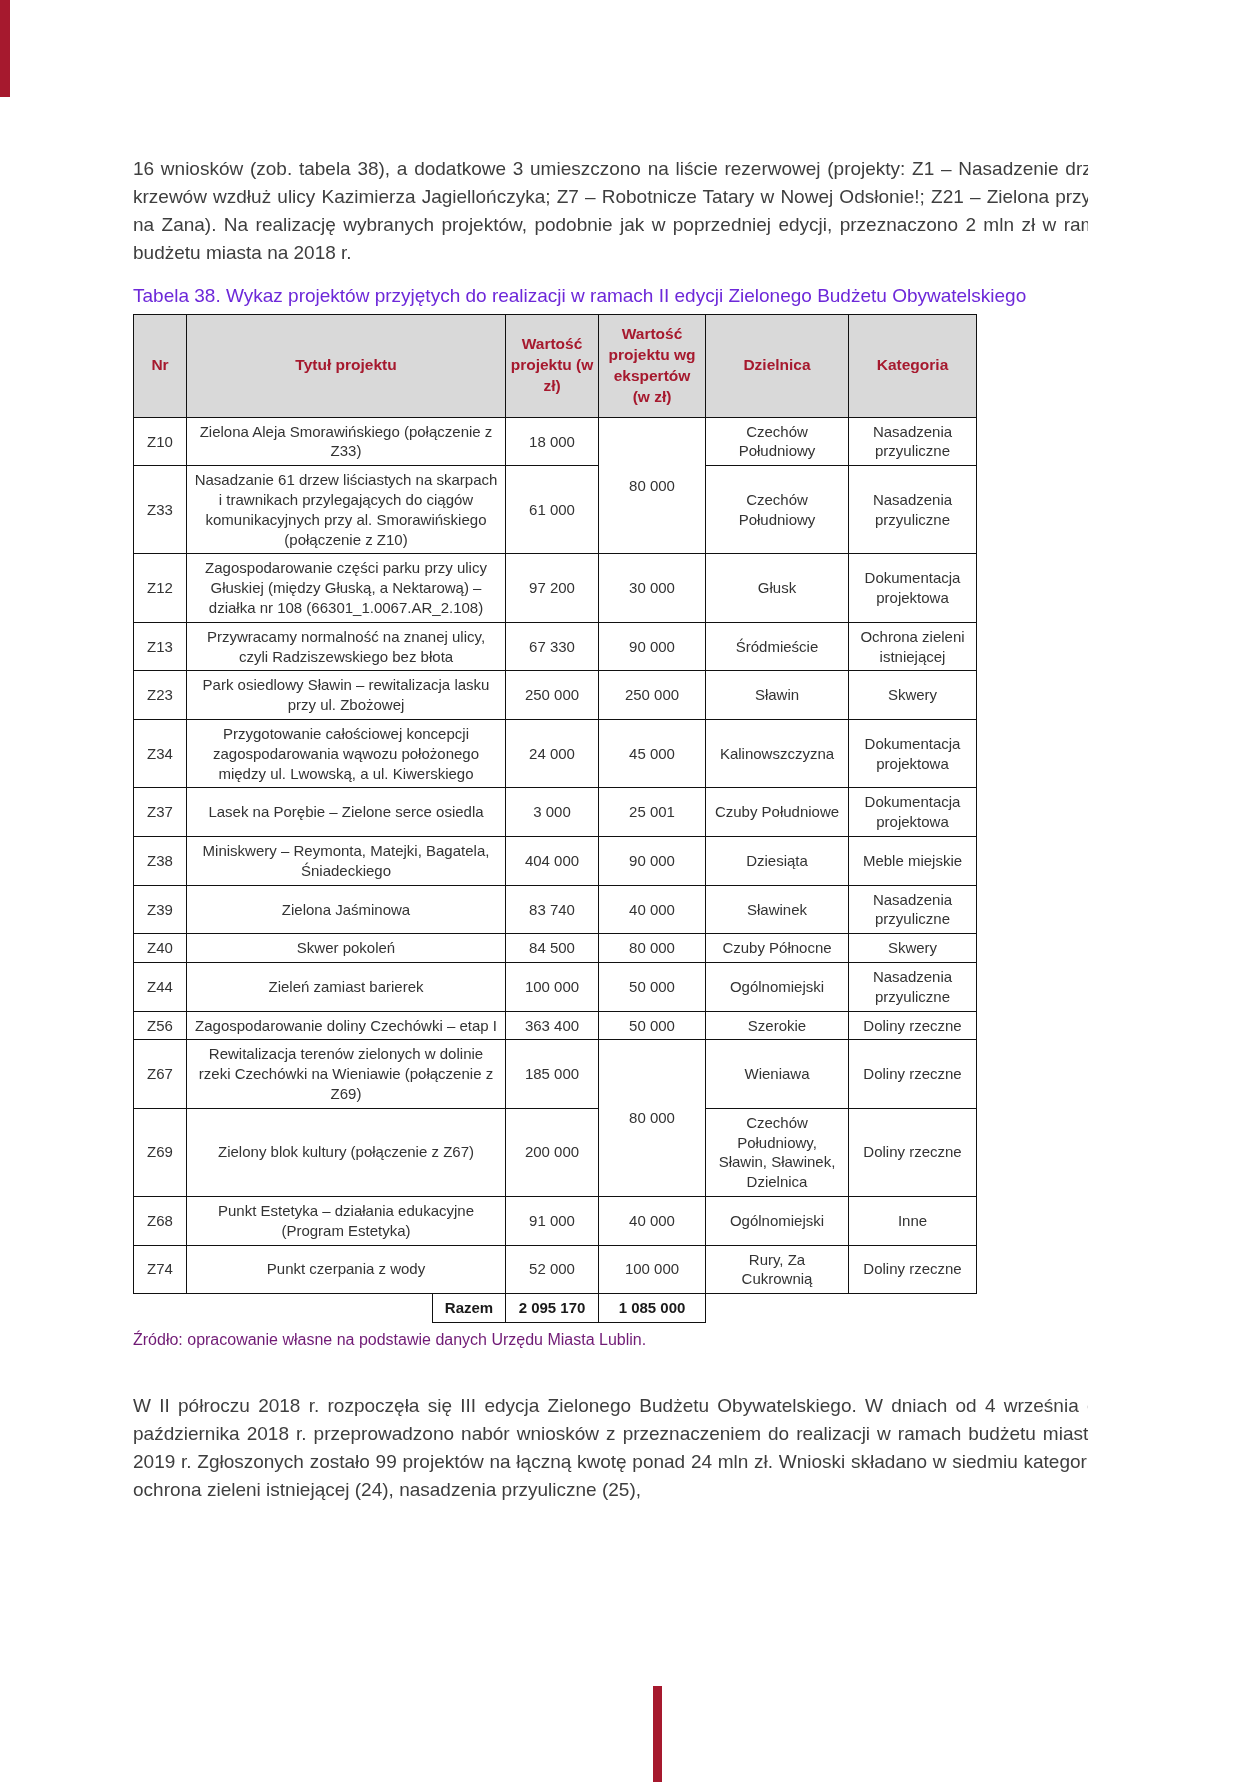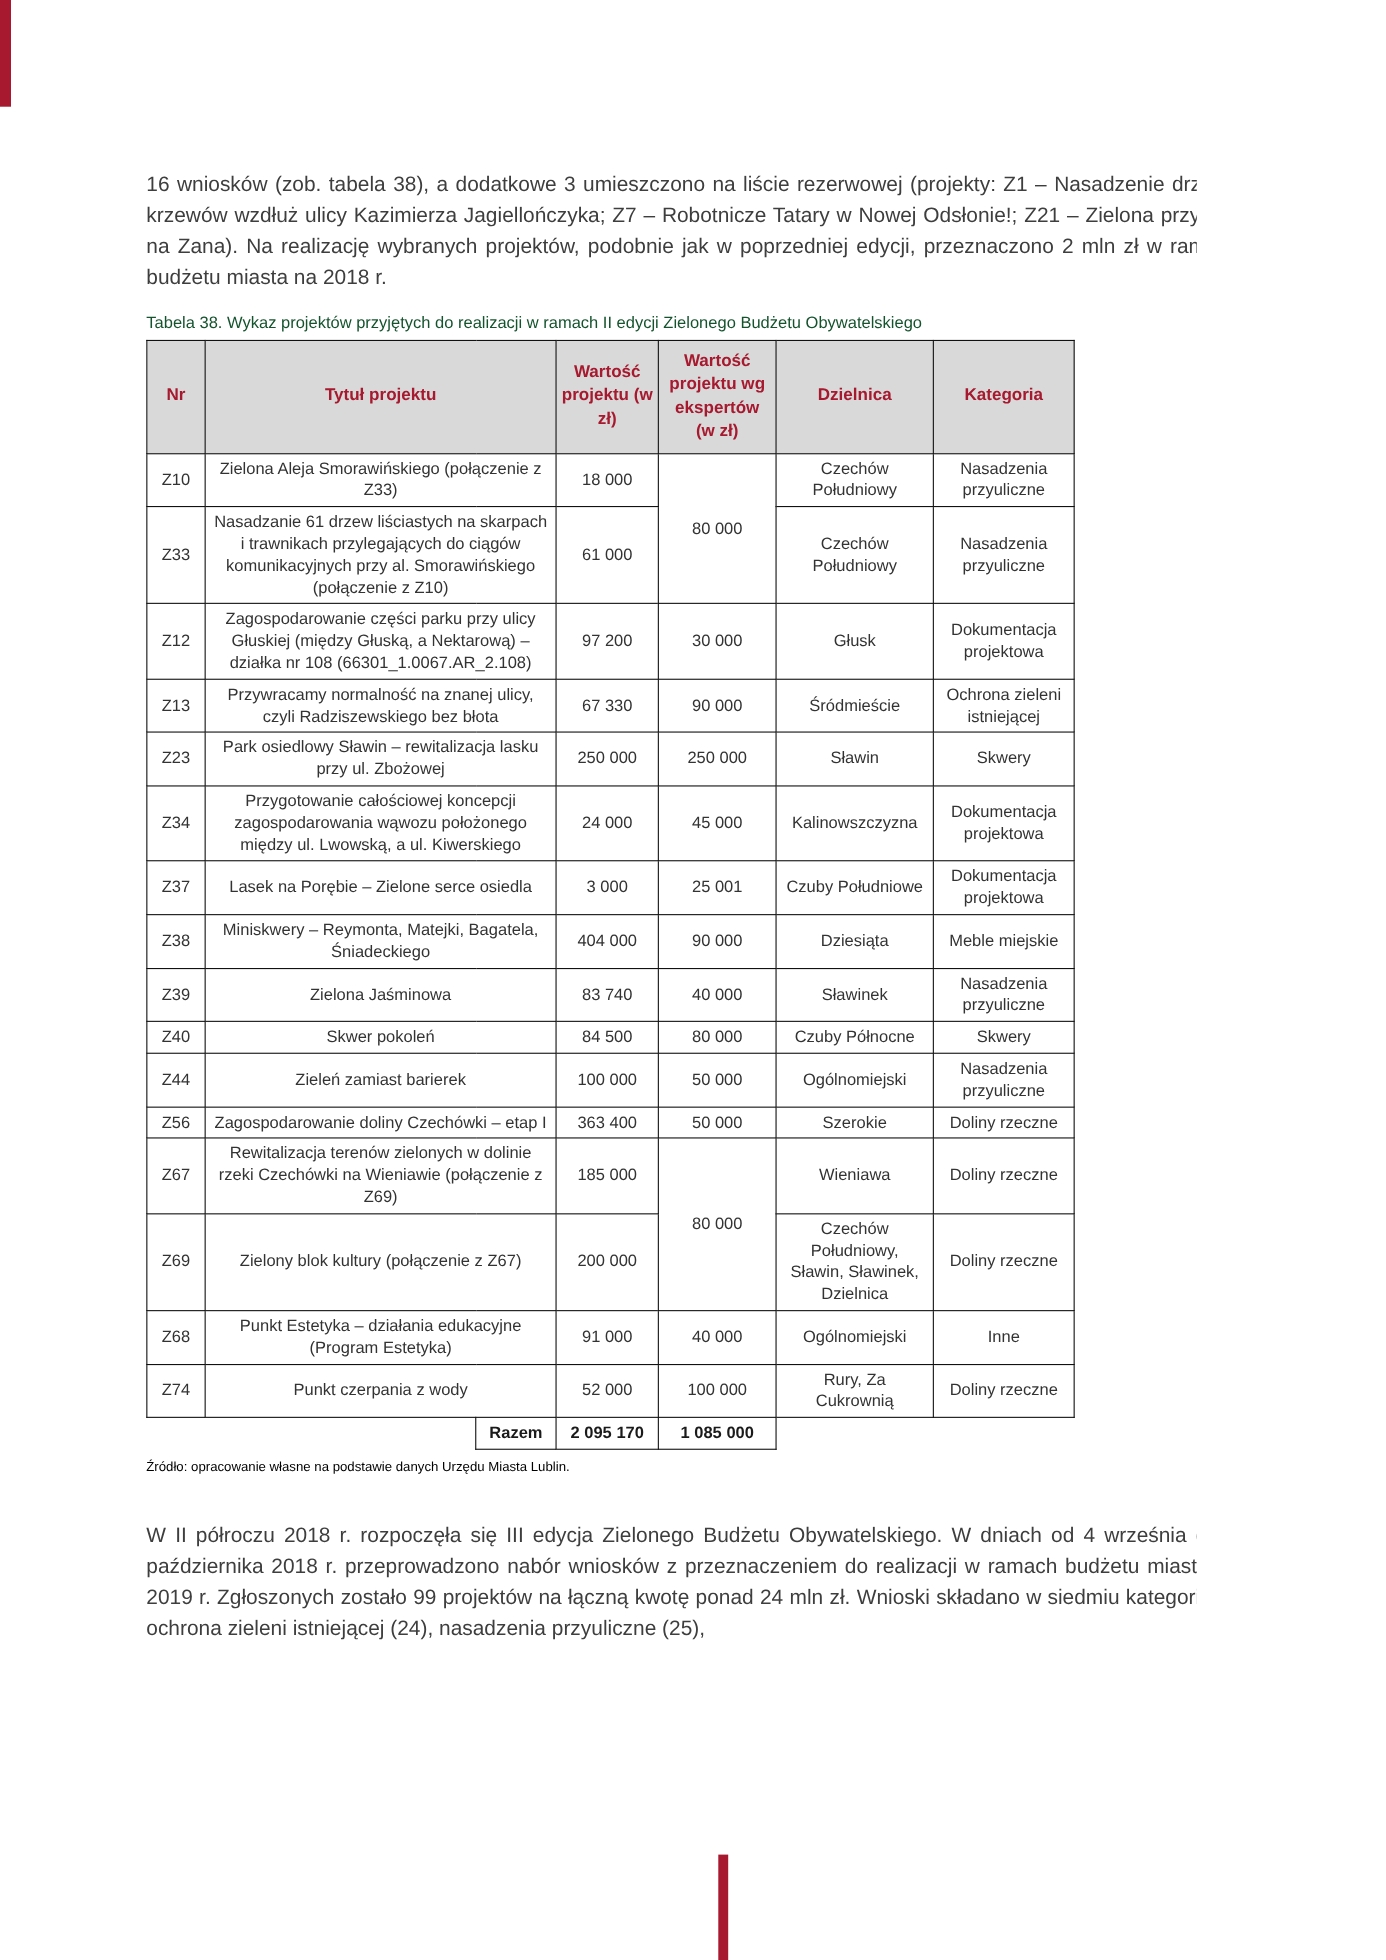--- a/index.html
+++ b/index.html
@@ -27,22 +27,22 @@
   .body-par {
     font-size: 19px;
     line-height: 28px;
     text-align: justify;
     color: #3e3e3e;
     margin: 0;
   }
   .intro { margin-top: 155px; }
   .caption {
     margin: 18px 0 7px 0;
-    font-size: 15px;
-    color: #14532d;
+    font-size: 19px;
+    color: #6d28d9;
   }
   table.projects {
     border-collapse: collapse;
     table-layout: fixed;
     width: 843px;
     font-size: 15px;
     color: #333333;
   }
   table.projects th {
     border: 1px solid #111;
@@ -59,22 +59,22 @@
     padding: 4px 6px;
     text-align: center;
     vertical-align: middle;
     line-height: 1.32;
   }
   table.projects td.c { border: 1px solid #111; }
   table.projects td.nb { border: none; background: transparent; }
   tr.total-row td { font-weight: bold; color: #1a1a1a; }
   .source {
     margin: 8px 0 0 0;
-    font-size: 12px;
-    color: #000000;
+    font-size: 16px;
+    color: #701a75;
   }
   .closing { margin-top: 43px; }
   .page-number {
     position: absolute;
     left: 0; top: 1693px;
     width: 1260px;
     text-align: right;
     font-size: 19px;
     color: #3d3d3d;
   }

